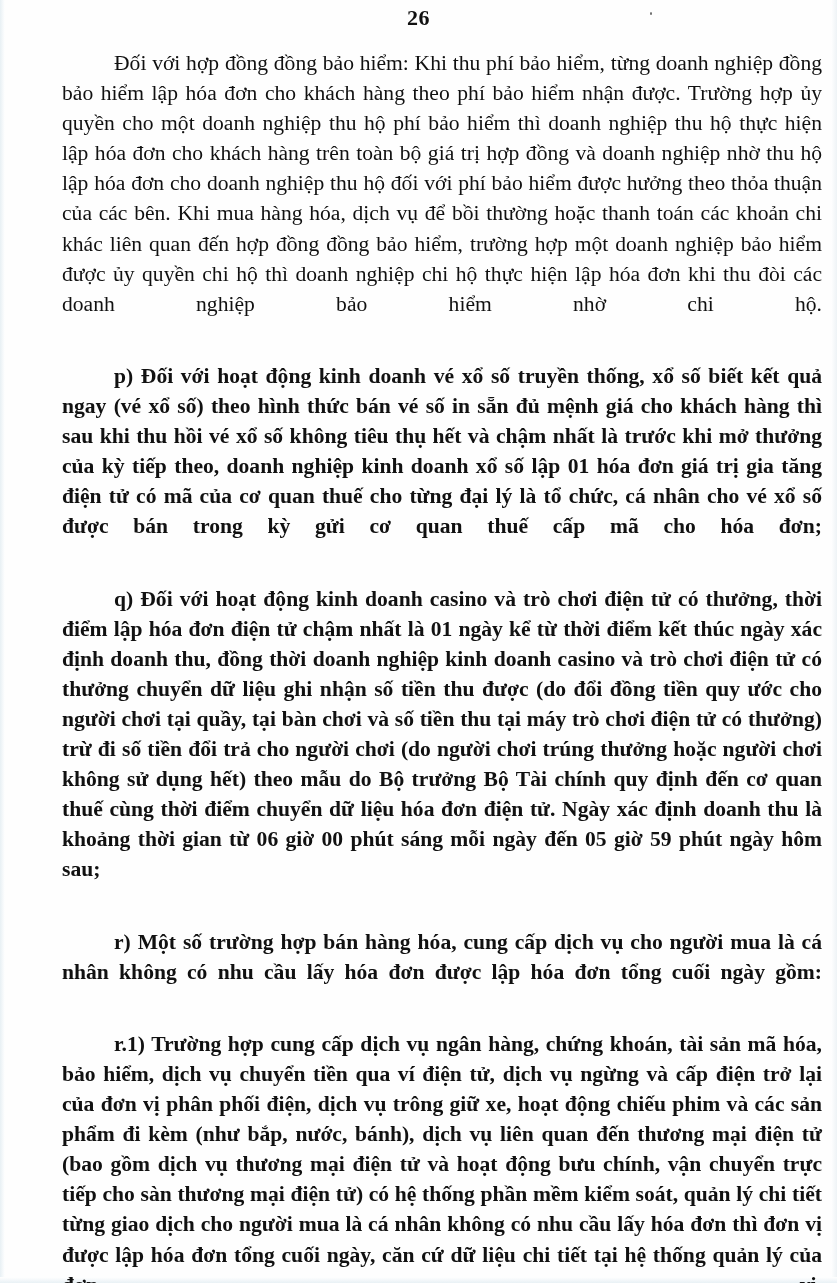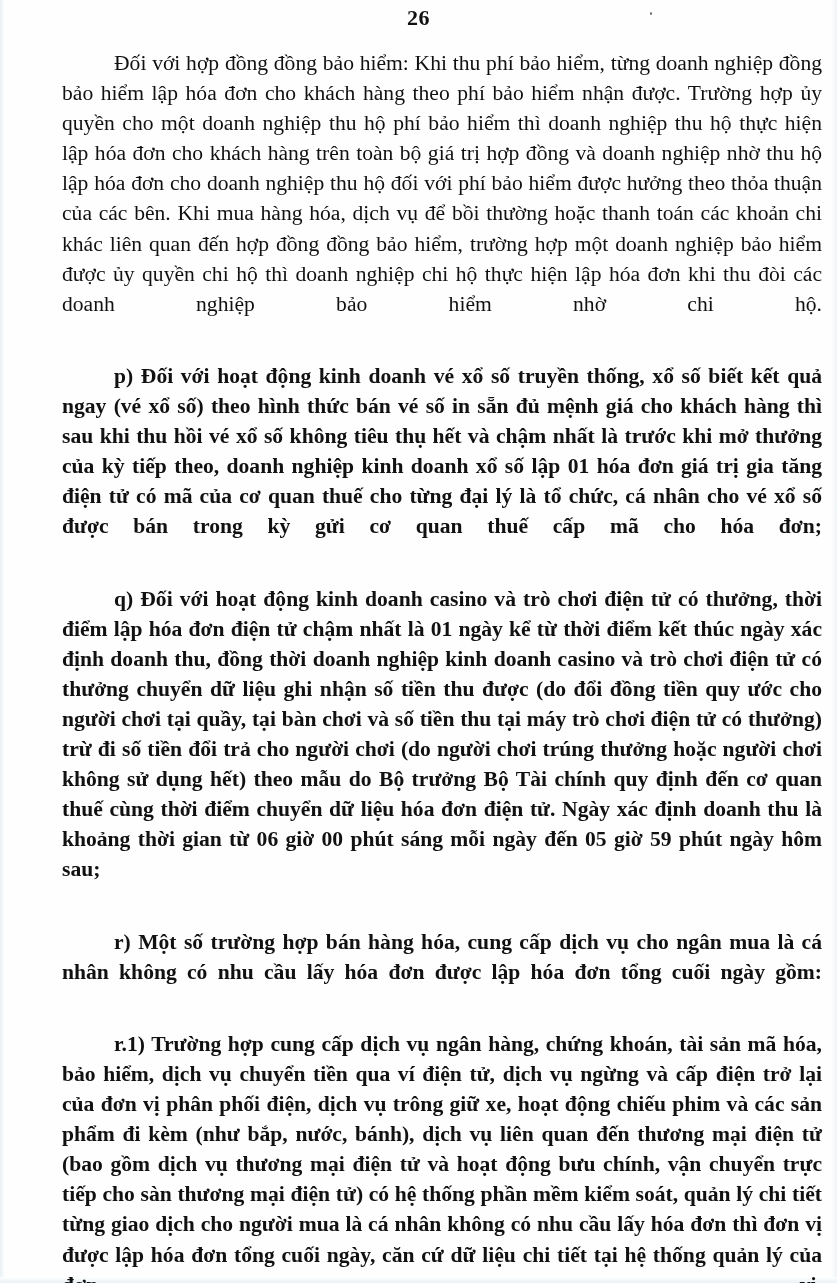--- a/index.html
+++ b/index.html
@@ -97,20 +97,20 @@
   <div class="speck"></div>
 
   <div class="body-col">
 
     <p class="para">Đối với hợp đồng đồng bảo hiểm: Khi thu phí bảo hiểm, từng doanh nghiệp đồng bảo hiểm lập hóa đơn cho khách hàng theo phí bảo hiểm nhận được. Trường hợp ủy quyền cho một doanh nghiệp thu hộ phí bảo hiểm thì doanh nghiệp thu hộ thực hiện lập hóa đơn cho khách hàng trên toàn bộ giá trị hợp đồng và doanh nghiệp nhờ thu hộ lập hóa đơn cho doanh nghiệp thu hộ đối với phí bảo hiểm được hưởng theo thỏa thuận của các bên. Khi mua hàng hóa, dịch vụ để bồi thường hoặc thanh toán các khoản chi khác liên quan đến hợp đồng đồng bảo hiểm, trường hợp một doanh nghiệp bảo hiểm được ủy quyền chi hộ thì doanh nghiệp chi hộ thực hiện lập hóa đơn khi thu đòi các doanh nghiệp bảo hiểm nhờ chi hộ.</p>
 
     <p class="para gap">p) Đối với hoạt động kinh doanh vé xổ số truyền thống, xổ số biết kết quả ngay (vé xổ số) theo hình thức bán vé số in sẵn đủ mệnh giá cho khách hàng thì sau khi thu hồi vé xổ số không tiêu thụ hết và chậm nhất là trước khi mở thưởng của kỳ tiếp theo, doanh nghiệp kinh doanh xổ số lập 01 hóa đơn giá trị gia tăng điện tử có mã của cơ quan thuế cho từng đại lý là tổ chức, cá nhân cho vé xổ số được bán trong kỳ gửi cơ quan thuế cấp mã cho hóa đơn;</p>
 
     <p class="para gap">q) Đối với hoạt động kinh doanh casino và trò chơi điện tử có thưởng, thời điểm lập hóa đơn điện tử chậm nhất là 01 ngày kể từ thời điểm kết thúc ngày xác định doanh thu, đồng thời doanh nghiệp kinh doanh casino và trò chơi điện tử có thưởng chuyển dữ liệu ghi nhận số tiền thu được (do đổi đồng tiền quy ước cho người chơi tại quầy, tại bàn chơi và số tiền thu tại máy trò chơi điện tử có thưởng) trừ đi số tiền đổi trả cho người chơi (do người chơi trúng thưởng hoặc người chơi không sử dụng hết) theo mẫu do Bộ trưởng Bộ Tài chính quy định đến cơ quan thuế cùng thời điểm chuyển dữ liệu hóa đơn điện tử. Ngày xác định doanh thu là khoảng thời gian từ 06 giờ 00 phút sáng mỗi ngày đến  05 giờ 59 phút ngày hôm sau;</p>
 
-    <p class="para gap">r) Một số trường hợp bán hàng hóa, cung cấp dịch vụ cho ngân mua là cá nhân không có nhu cầu lấy hóa đơn được lập hóa đơn tổng cuối ngày gồm:</p>
+    <p class="para gap">r) Một số trường hợp bán hàng hóa, cung cấp dịch vụ cho người mua là cá nhân không có nhu cầu lấy hóa đơn được lập hóa đơn tổng cuối ngày gồm:</p>
 
     <p class="para gap">r.1) Trường hợp cung cấp dịch vụ ngân hàng, chứng khoán, tài sản mã hóa, bảo hiểm, dịch vụ chuyển tiền qua ví điện tử, dịch vụ ngừng và cấp điện trở lại của đơn vị phân phối điện, dịch vụ trông giữ xe, hoạt động chiếu phim và các sản phẩm đi kèm (như bắp, nước, bánh), dịch vụ liên quan đến thương mại điện tử (bao gồm dịch vụ thương mại điện tử và hoạt động bưu chính, vận chuyển trực tiếp cho sàn thương mại điện tử) có hệ thống phần mềm kiểm soát, quản lý chi tiết từng giao dịch cho người mua là cá nhân không có nhu cầu lấy hóa đơn thì đơn vị được lập hóa đơn tổng cuối ngày, căn cứ dữ liệu chi tiết tại hệ thống quản lý của đơn vị.</p>
 
     <p class="para gap nostretch">r.2) Trường hợp kinh doanh vận tải hành khách công cộng bằng tàu điện có sử dụng phần mềm tính tiền theo quy định của Luật Đường sắt, vận tải hành khách công cộng bằng xe buýt, kinh doanh vận tải hành khách bằng xe taxi có sử dụng phần mềm tính tiền cho người mua là cá nhân không có nhu cầu lấy hóa đơn theo quy định của Luật Đường bộ có đầy đủ các thông tin của chuyến đi gồm: tên đơn vị kinh doanh vận tải, biển kiểm soát phương tiện vận tải, hành trình (điểm đi-</p>
 
   </div>
 </div>
 
 </body></html>

